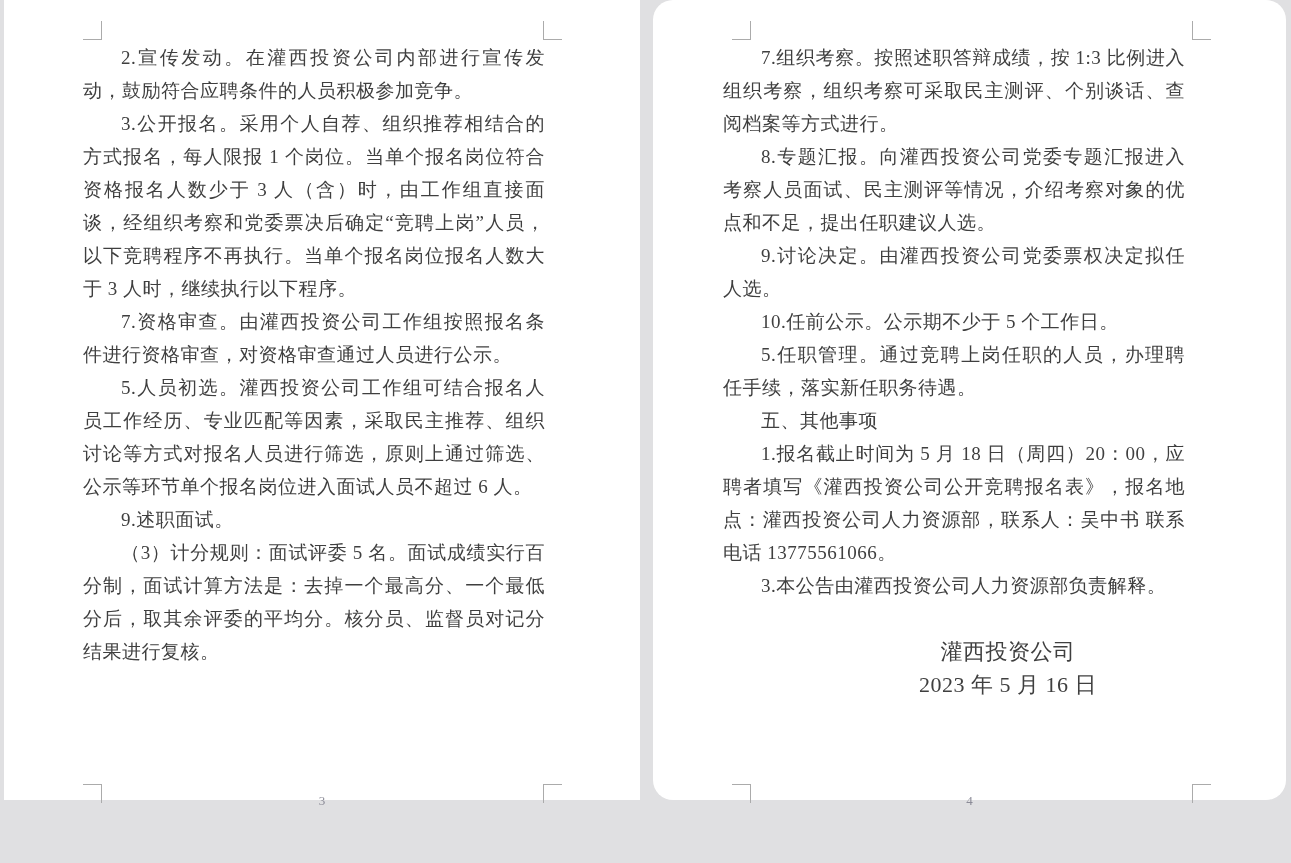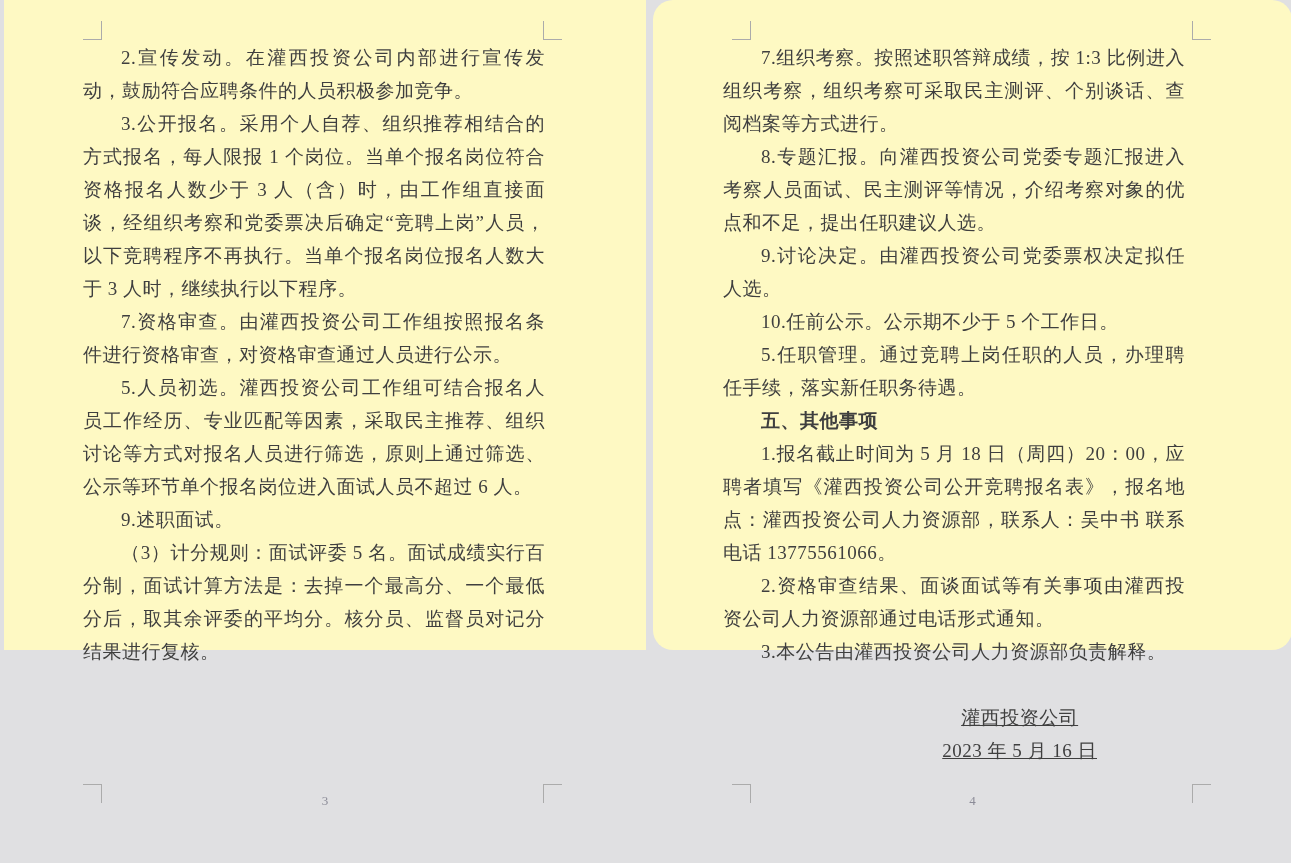--- a/index.html
+++ b/index.html
@@ -4,23 +4,22 @@
 <style>
   html, body { margin: 0; padding: 0; }
   body {
     width: 1291px; height: 863px;
     background: #e0e0e2;
     position: relative;
     font-family: "Liberation Serif", "DejaVu Serif", serif;
     overflow: hidden;
   }
   .page {
-    position: absolute; top: 0; height: 650px;
-    background: #fef9c3;
-    padding-left: 6px;
+    position: absolute; top: 0; height: 800px;
+    background: #ffffff;
   }
   .page-left  { left: 4px;   width: 636px; }
   .page-right { left: 653px; width: 633px; border-radius: 20px; }
 
   
   .mark { position: absolute; width: 18px; height: 18px; }
   .mark-tl { top: 21px;  left: 79px;  border-right: 1px solid #ababab; border-bottom: 1px solid #ababab; }
   .mark-tr { top: 21px;  left: 539px; border-left: 1px solid #ababab;  border-bottom: 1px solid #ababab; }
   .mark-bl { top: 784px; left: 79px;  border-right: 1px solid #ababab; border-top: 1px solid #ababab; }
   .mark-br { top: 784px; left: 539px; border-left: 1px solid #ababab;  border-top: 1px solid #ababab; }
@@ -35,32 +34,31 @@
 
   .content p, .content h2 {
     margin: 0;
     font-size: 19px;
     line-height: 33px;
     text-indent: 2em;
     text-align: justify;
     letter-spacing: 0.5px;
     font-weight: normal;
   }
-  .content h2 { font-weight: bold; }
+  .content h2 { font-weight: normal; }
 
   .signature {
     margin: 33px 88px 0 auto;
     width: fit-content;
     text-align: center;
   }
   .signature div {
-    font-size: 19px;
+    font-size: 22px;
     line-height: 33px;
     letter-spacing: 0.5px;
-    text-decoration: underline;
   }
 
   .pagenum {
     position: absolute;
     top: 793px; left: 0; right: 0;
     text-align: center;
     font-size: 13px;
     line-height: 15px;
     color: #8b8b97;
   }
@@ -93,21 +91,20 @@
   <div class="mark mark-br"></div>
 
   <div class="content">
     <p>7.组织考察。按照述职答辩成绩，按 1:3 比例进入组织考察，组织考察可采取民主测评、个别谈话、查阅档案等方式进行。</p>
     <p>8.专题汇报。向灌西投资公司党委专题汇报进入考察人员面试、民主测评等情况，介绍考察对象的优点和不足，提出任职建议人选。</p>
     <p>9.讨论决定。由灌西投资公司党委票权决定拟任人选。</p>
     <p>10.任前公示。公示期不少于 5 个工作日。</p>
     <p>5.任职管理。通过竞聘上岗任职的人员，办理聘任手续，落实新任职务待遇。</p>
     <h2>五、其他事项</h2>
     <p>1.报名截止时间为 5 月 18 日（周四）20：00，应聘者填写《灌西投资公司公开竞聘报名表》，报名地点：灌西投资公司人力资源部，联系人：吴中书 联系电话 13775561066。</p>
-    <p>2.资格审查结果、面谈面试等有关事项由灌西投资公司人力资源部通过电话形式通知。</p>
     <p>3.本公告由灌西投资公司人力资源部负责解释。</p>
 
     <div class="signature">
       <div>灌西投资公司</div>
       <div>2023 年 5 月 16 日</div>
     </div>
   </div>
 
   <div class="pagenum">4</div>
 </div>

